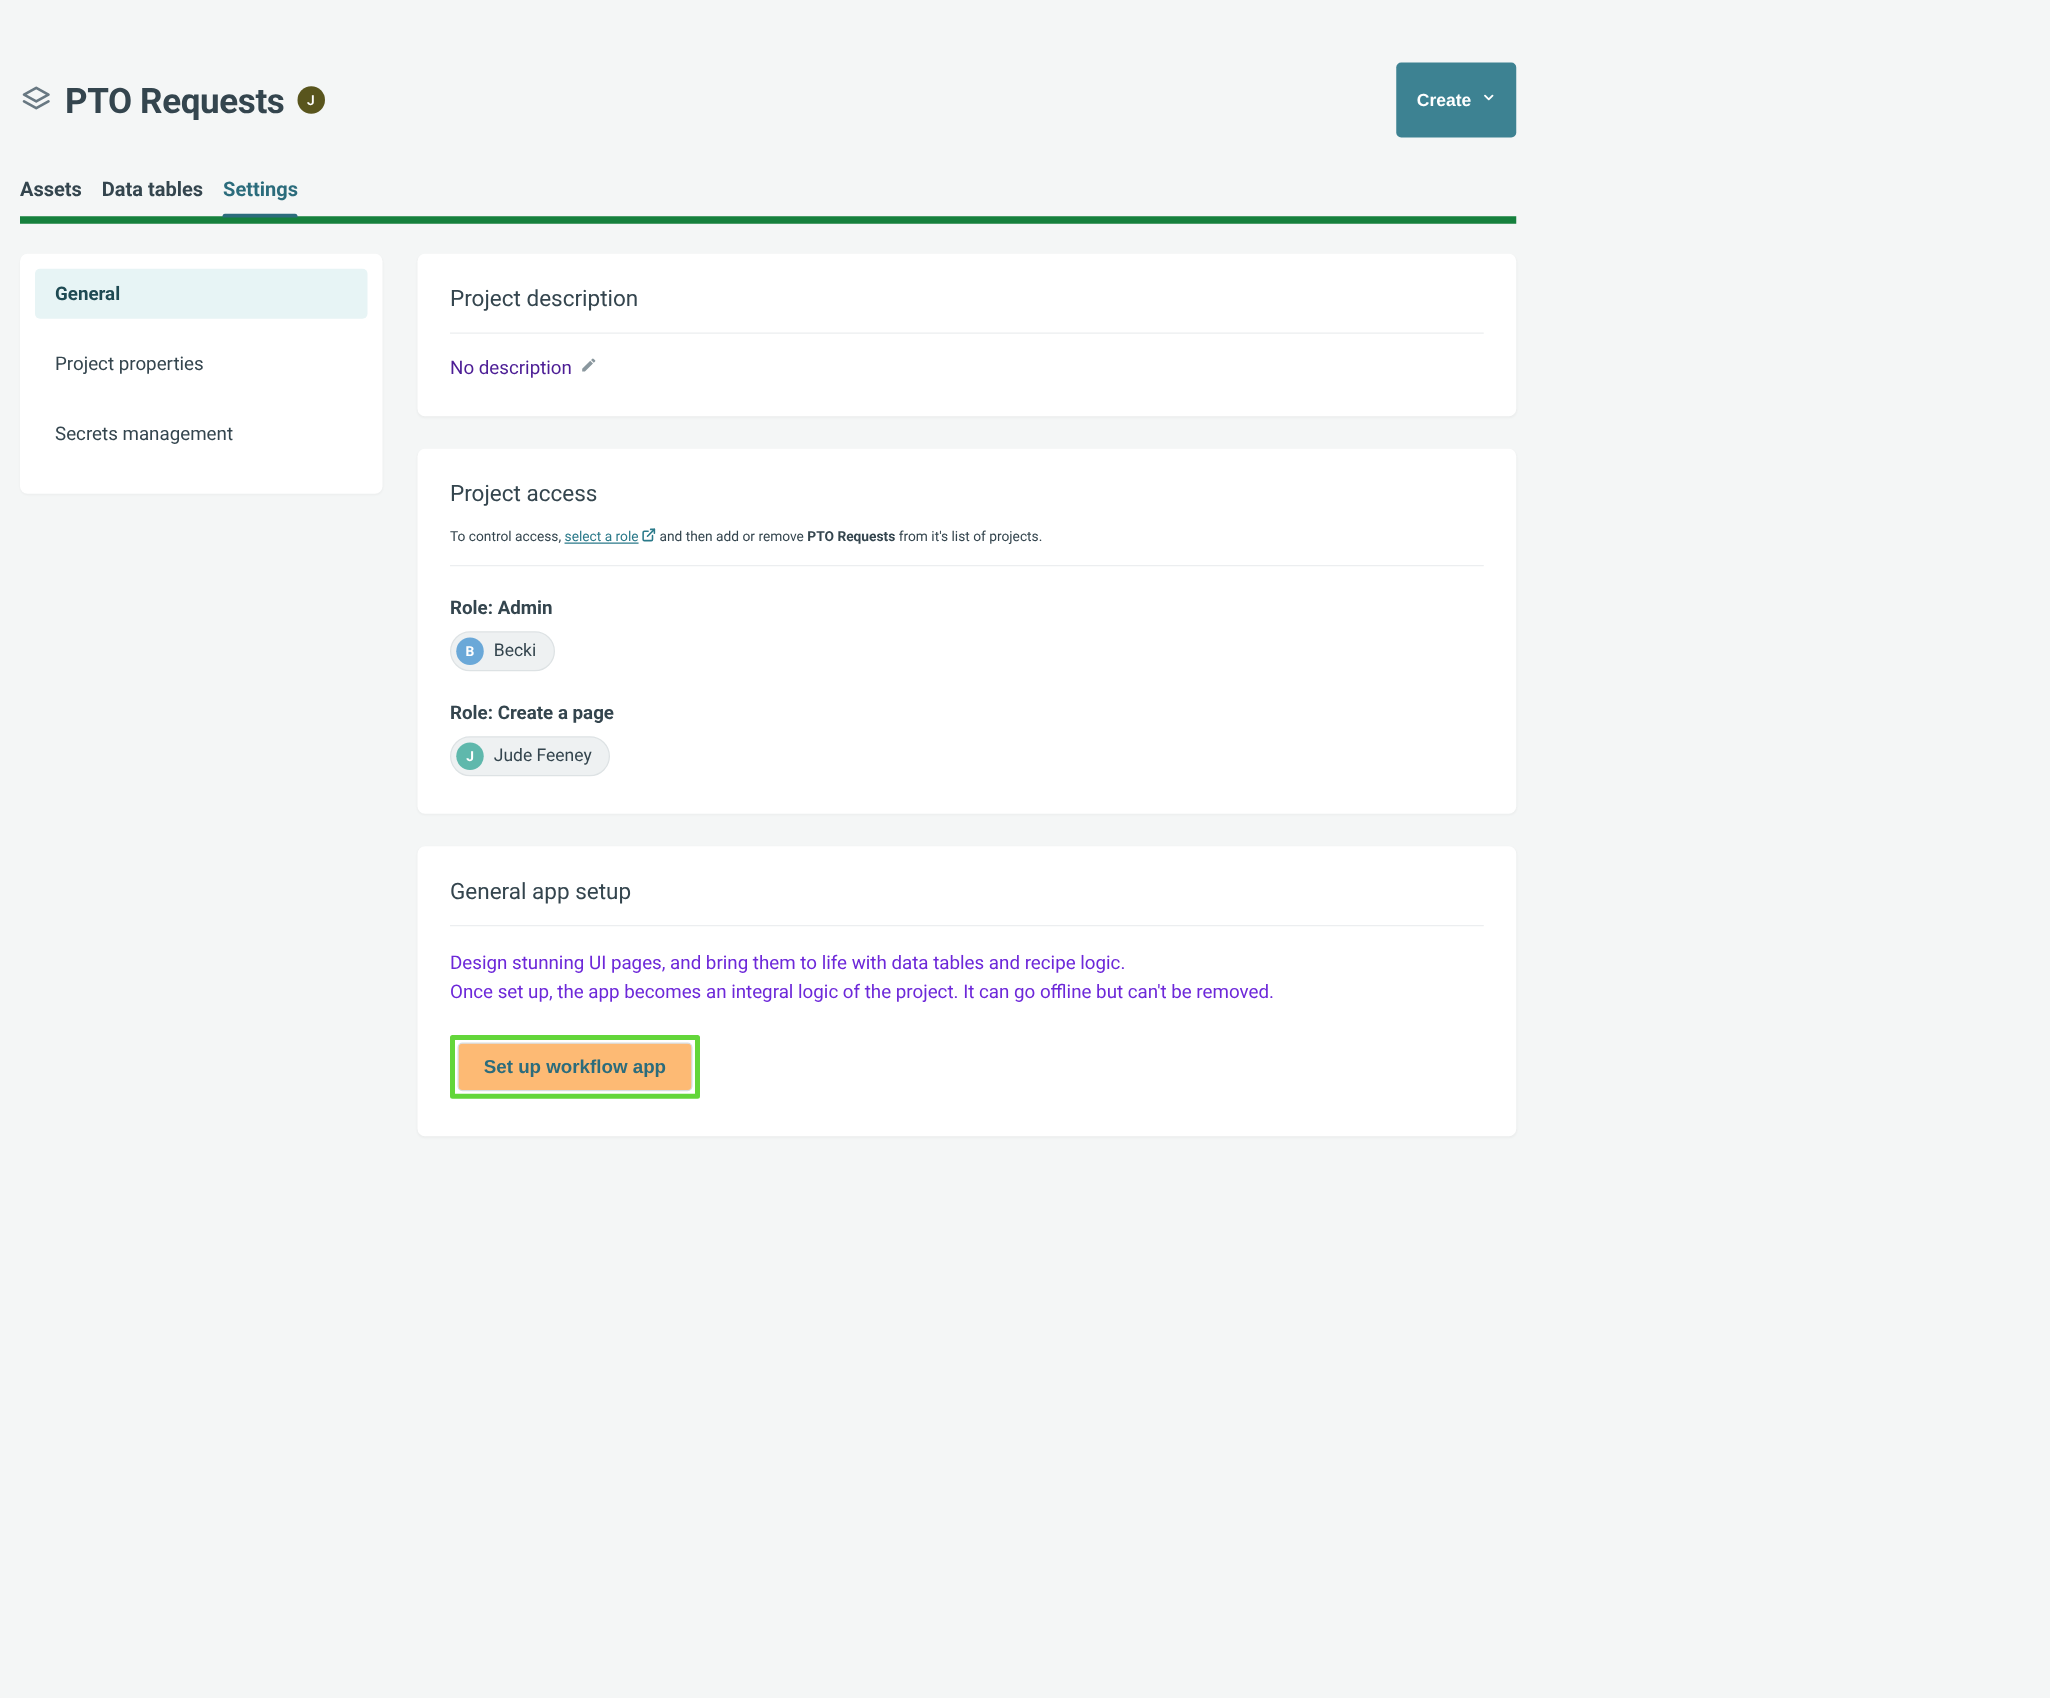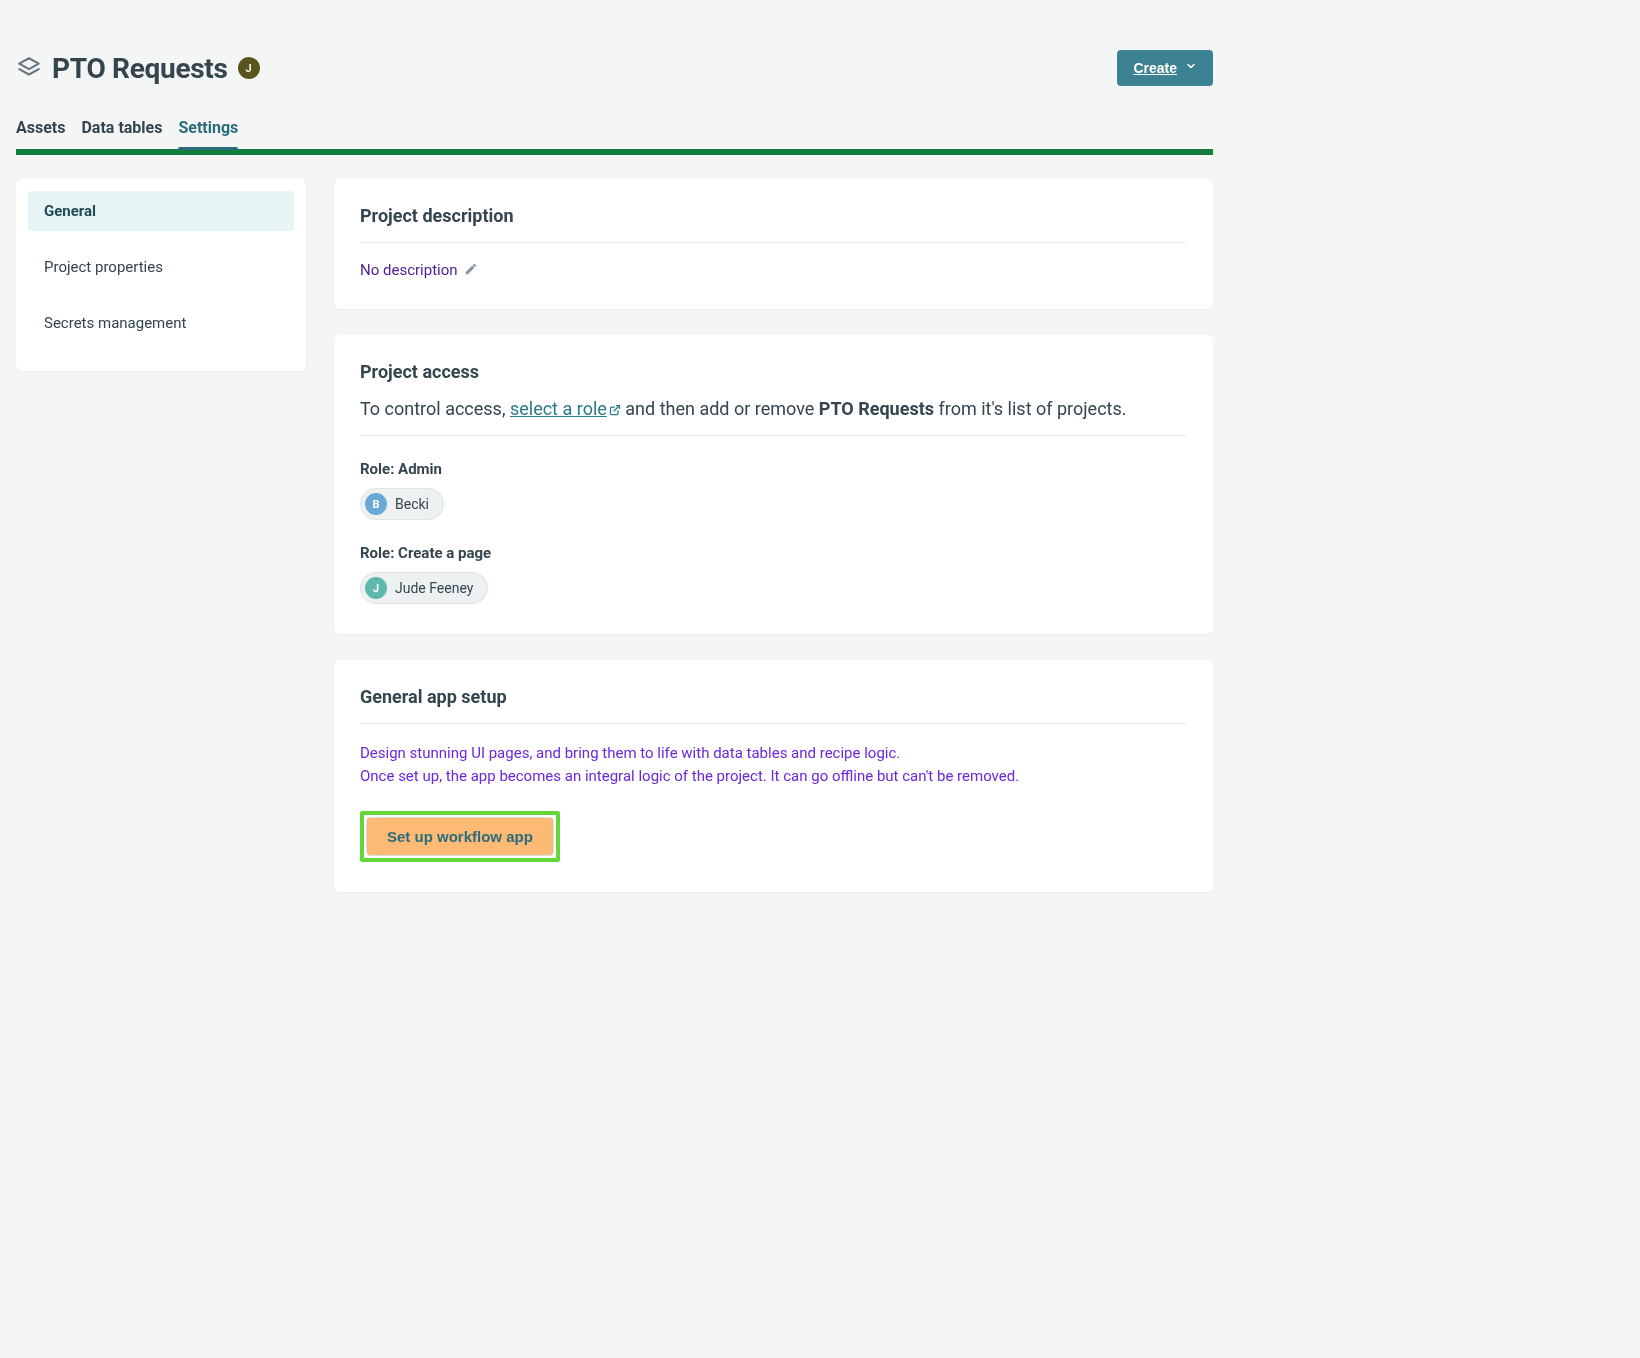--- a/index.html
+++ b/index.html
@@ -41,28 +41,27 @@
     font-weight: 600;
     display: flex;
     align-items: center;
     justify-content: center;
   }
   .create-btn {
     background: #3d8292;
     color: #fff;
     border: none;
     border-radius: 4px;
-    padding: 10px 16px;
+    padding: 22px 16px;
     font-size: 14px;
     font-weight: 600;
     display: flex;
     align-items: flex-start;
     gap: 8px;
     cursor: pointer;
-    text-decoration: underline;
   }
   .create-btn svg { display:block; }
   .tabs {
     display: flex;
     gap: 16px;
     border-bottom: 6px solid #15803d;
   }
   .tab {
     font-size: 16px;
     font-weight: 700;
@@ -115,40 +114,40 @@
     gap: 26px;
   }
   .card {
     background: #fff;
     border-radius: 6px;
     padding: 26px 26px 30px 26px;
     box-shadow: 0 1px 2px rgba(0,0,0,0.04);
   }
   .card h2 {
     font-size: 18px;
-    font-weight: 700;
+    font-weight: 400;
     color: #34454e;
     padding-bottom: 16px;
   }
   .card hr {
     border: none;
     border-top: 1px solid #eceef0;
     margin-bottom: 18px;
   }
   .muted {
     color: #4c1d95;
     font-size: 15px;
   }
   .pencil-icon {
     margin-left: 6px;
     color: #8a979e;
     cursor: pointer;
   }
   .access-text {
-    font-size: 18px;
+    font-size: 11px;
     color: #34454e;
     margin-bottom: 16px;
   }
   .access-text a {
     color: #2b7a8a;
     text-decoration: underline;
   }
   .ext-icon { margin-left:2px; vertical-align: -1px;}
   .access-text b { font-weight:700; }
   .role-title {

